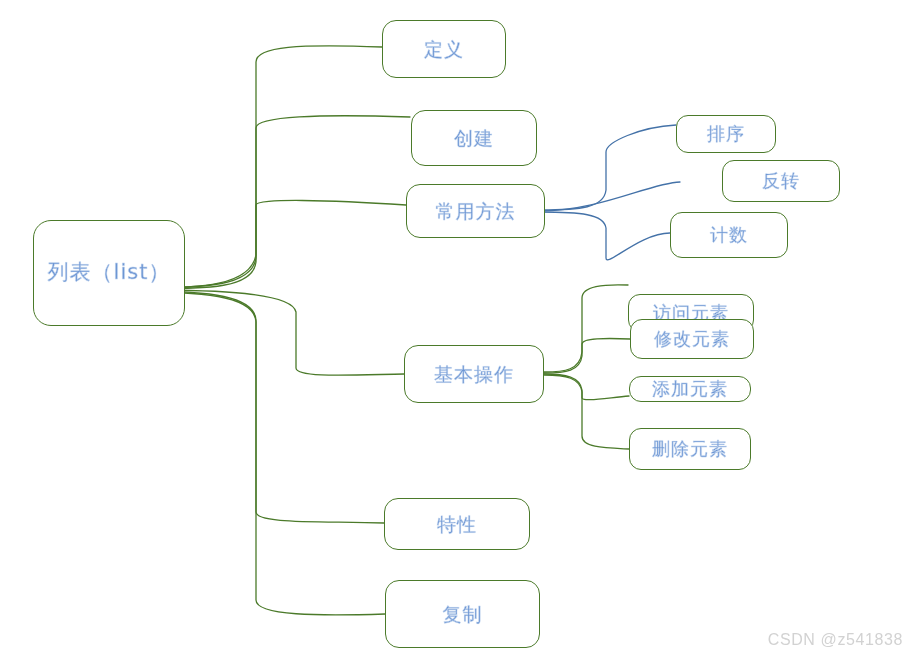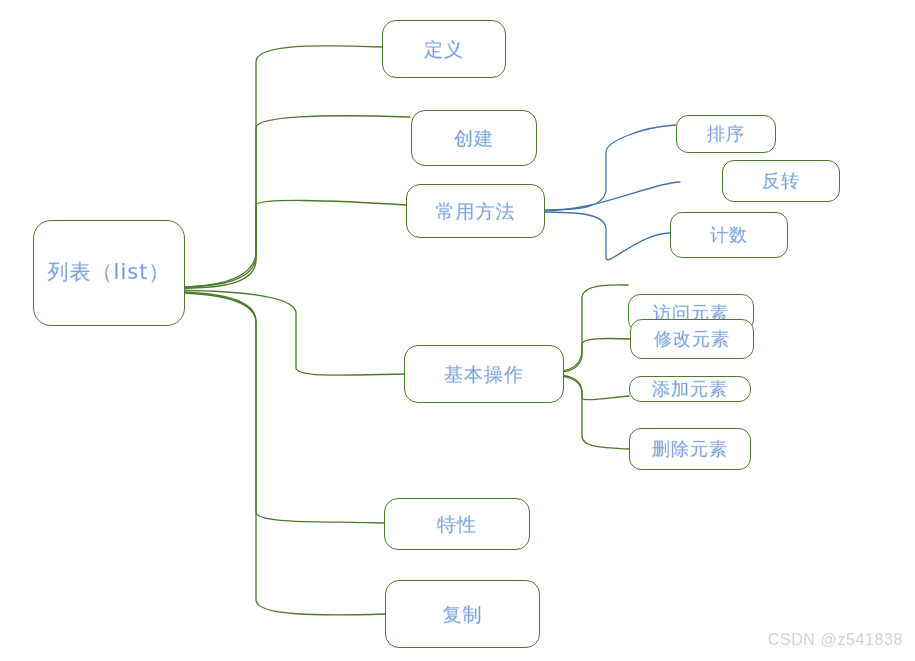--- a/index.html
+++ b/index.html
@@ -90,21 +90,21 @@
       </div>
       <div class="node level1" style="left: 382px; top: 20px; width: 124px; height: 58px;">
         <span>定义</span>
       </div>
       <div class="node level1" style="left: 411px; top: 110px; width: 126px; height: 56px;">
         <span>创建</span>
       </div>
       <div class="node level1" style="left: 406px; top: 184px; width: 139px; height: 54px;">
         <span>常用方法</span>
       </div>
-      <div class="node level1" style="left: 404px; top: 345px; width: 160px; height: 58px;">
+      <div class="node level1" style="left: 404px; top: 345px; width: 140px; height: 58px;">
         <span>基本操作</span>
       </div>
       <div class="node level1" style="left: 384px; top: 498px; width: 146px; height: 52px;">
         <span>特性</span>
       </div>
       <div class="node level1" style="left: 385px; top: 580px; width: 155px; height: 68px;">
         <span>复制</span>
       </div>
       <div class="node level2" style="left: 676px; top: 115px; width: 100px; height: 38px;">
         <span>排序</span>

